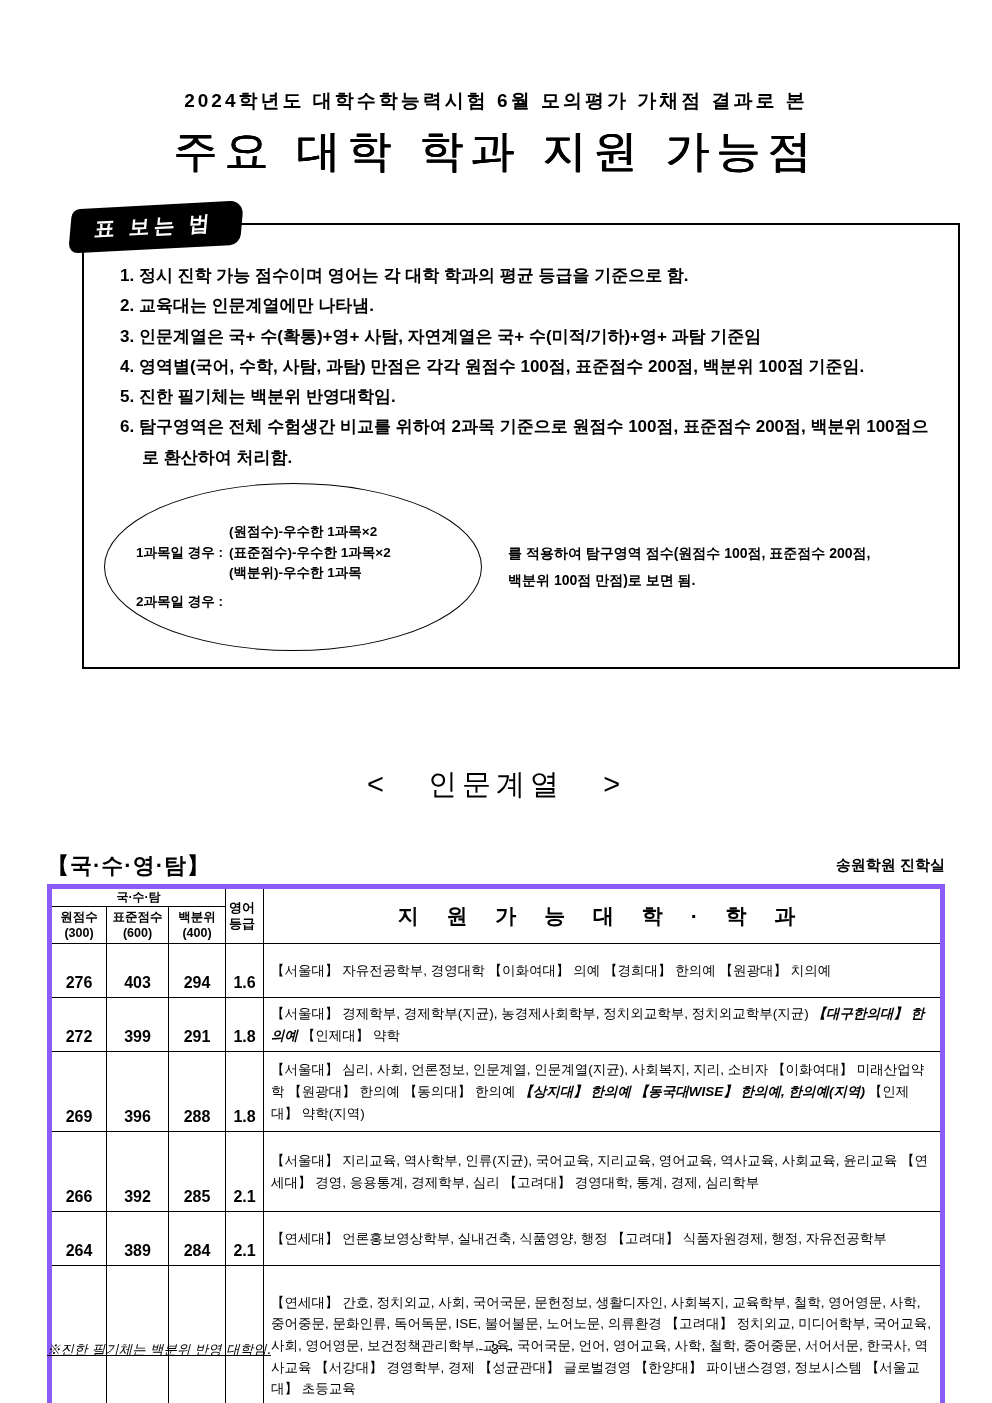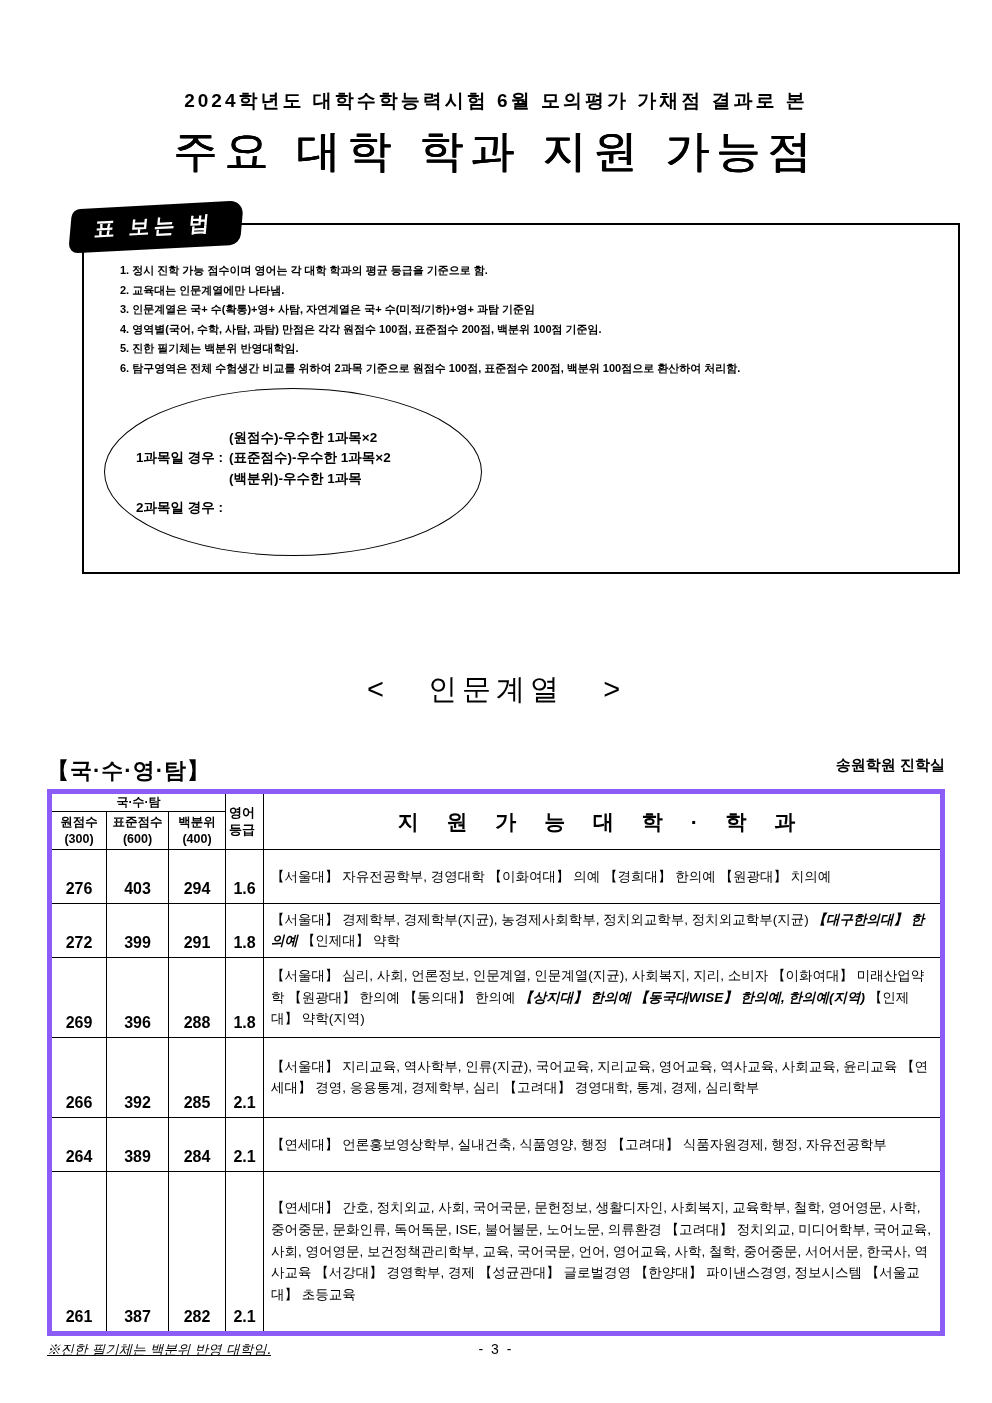--- a/index.html
+++ b/index.html
@@ -19,38 +19,38 @@
   }
   .legend-box {
     margin: 42px 32px 0 82px; border: 2px solid #000; position: relative;
     padding: 36px 22px 16px 20px;
   }
   .legend-tab {
     position: absolute; top: -20px; left: -14px; background: #000; color: #fff;
     padding: 7px 28px 9px 24px; font-size: 21px; font-weight: bold; letter-spacing: 4px;
     transform: rotate(-3deg) skewX(-8deg); border-radius: 8px 14px 10px 10px;
   }
-  .notes { list-style: none; font-size: 11px; font-weight: bold; line-height: 1.78; }
+  .notes { list-style: none; font-size: 17px; font-weight: bold; line-height: 1.78; }
   .notes li { padding-left: 22px; text-indent: -22px; margin-left: 16px; }
   .formula-area { display: flex; align-items: center; margin-top: 10px; }
   .ellipse {
     width: 378px; min-height: 168px; border: 1.5px solid #000; border-radius: 50%;
     display: flex; flex-direction: column; justify-content: center;
     padding: 12px 8px 12px 10px; font-size: 13.5px; font-weight: bold;
   }
   .case { display: flex; align-items: center; margin: 5px 0; }
   .case-label { width: 108px; text-align: right; white-space: nowrap; flex: none; }
   .case-lines { margin-left: 6px; line-height: 1.5; }
   .side-note { margin-left: 26px; font-size: 14px; font-weight: bold; line-height: 1.9; }
   .section-title {
     margin-top: 96px; text-align: center; font-size: 29px; letter-spacing: 5px;
     white-space: pre; font-weight: normal;
   }
   .caption-row {
-    display: flex; justify-content: space-between; align-items: flex-start;
+    display: flex; justify-content: space-between; align-items: center;
     margin: 46px 47px 3px 47px;
   }
   .subject-label { font-size: 22px; font-weight: bold; letter-spacing: 1px; }
   .source-label { font-size: 15px; font-weight: bold; }
   table.score-table {
     width: 898px; margin: 0 47px; border-collapse: collapse; border: 5px solid #8b5cf6;
     table-layout: fixed;
   }
   .score-table th, .score-table td { border: 1px solid #000; }
   .group-head { font-size: 12px; font-weight: bold; height: 17px; text-align: center; }
@@ -113,20 +113,24 @@
           <div class="case-lines" id="case1-lines">
               <div>(원점수)-우수한 1과목×2</div>
               <div>(표준점수)-우수한 1과목×2</div>
               <div>(백분위)-우수한 1과목</div>
             </div>
         </div>
         <div class="case">
           <div class="case-label">2과목일 경우 :</div>
         </div>
       </div>
+      <div class="side-note">
+        <div>를 적용하여 탐구영역 점수(원점수 100점, 표준점수 200점,</div>
+        <div>백분위 100점 만점)로 보면 됨.</div>
+      </div>
     </div>
   </div>
 
   <div class="section-title">&lt;   인문계열   &gt;</div>
 
   <div class="caption-row">
     <div class="subject-label">【국·수·영·탐】</div>
     <div class="source-label">송원학원 진학실</div>
   </div>
 

